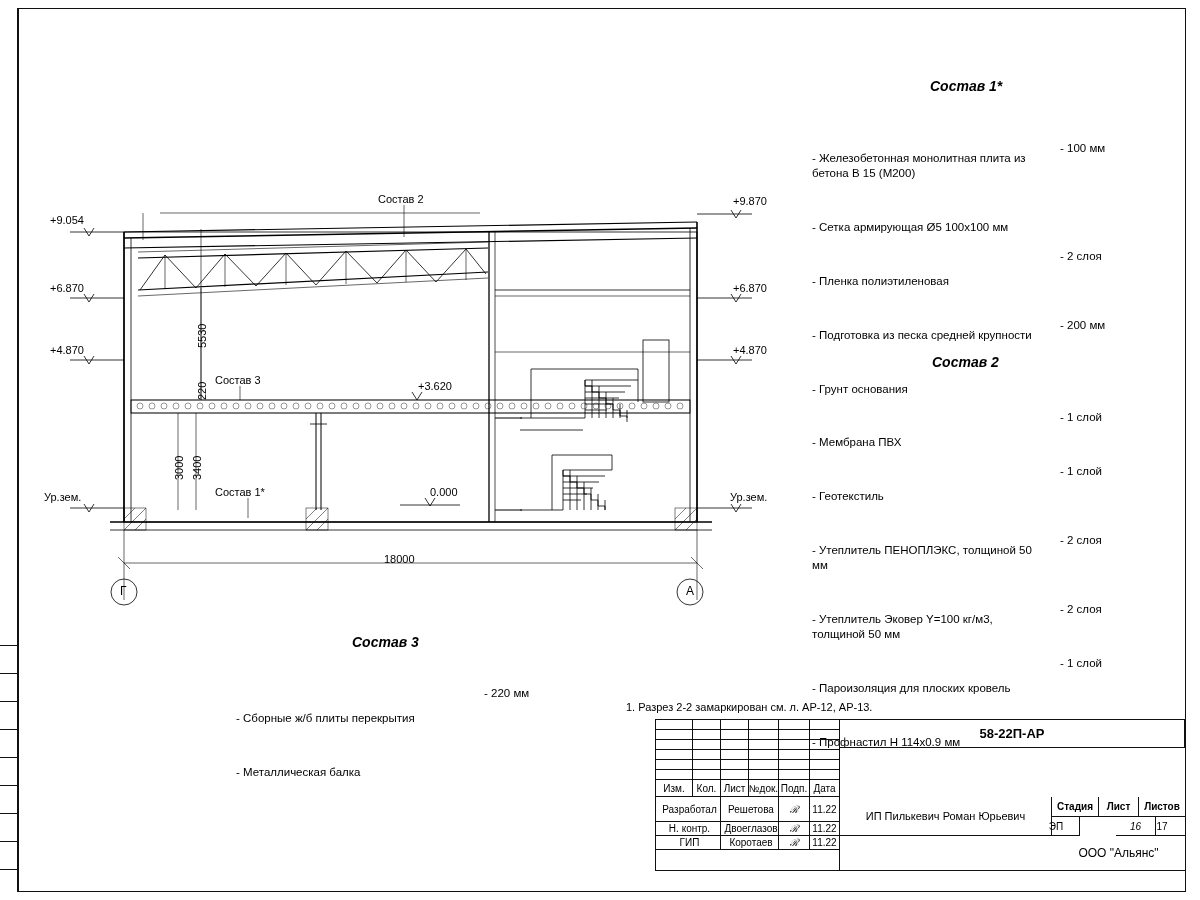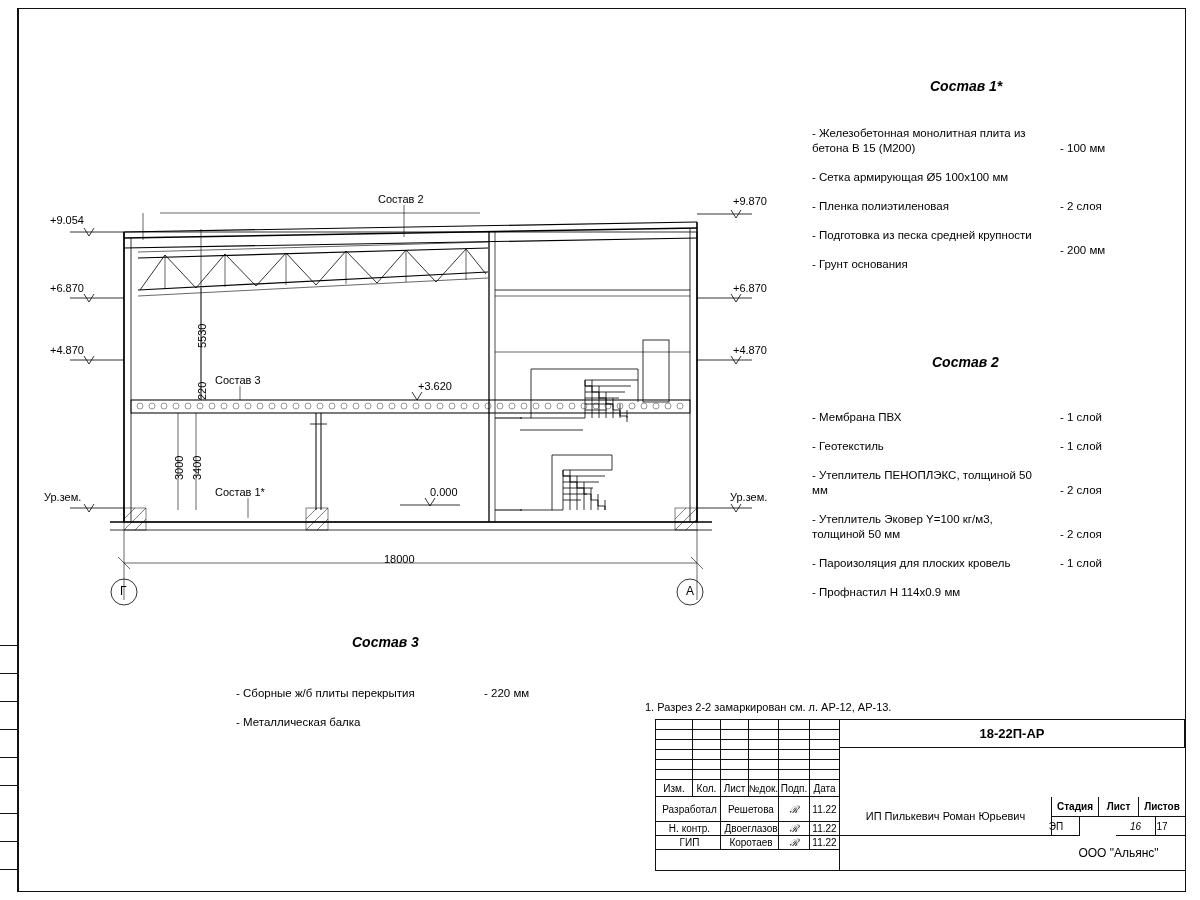--- a/index.html
+++ b/index.html
@@ -76,20 +76,21 @@
   }
   .spec-row {
     position: relative;
     margin-bottom: 14px;
     min-height: 15px;
   }
   .spec-row .lbl {
     display: inline-block;
     max-width: 230px;
     vertical-align: top;
+    margin-top: 25px;
   }
   .spec-row .val {
     position: absolute;
     left: 248px;
     top: 0;
     white-space: pre;
   }
   .vert-txt {
     position: absolute;
     font-size: 11px;
@@ -113,21 +114,21 @@
     display: flex;
     align-items: center;
     justify-content: center;
     text-align: center;
     line-height: 11px;
   }
   .br { border-right: 1px solid #111; }
   .bb { border-bottom: 1px solid #111; }
   .note {
     position: absolute;
-    left: 645px;
+    left: 626px;
     top: 701px;
     font-size: 11px;
   }
   .sig {
     font-family: "Liberation Serif", serif;
     font-style: italic;
     font-size: 13px;
     color: #111;
   }
   .cell.left { justify-content: flex-start; padding-left: 3px; text-align: left; }
@@ -473,21 +474,21 @@
   <div class="cell br bb sig" style="left:123px; top:102px; width:31px; height:14px;">ℛ</div>
   <div class="cell br bb" style="left:154px; top:102px; width:30px; height:14px;">11.22</div>
 
   <div class="cell br bb left" style="left:0; top:116px; width:65px; height:14px;">ГИП</div>
   <div class="cell br bb left" style="left:65px; top:116px; width:58px; height:14px;">Коротаев</div>
   <div class="cell br bb sig" style="left:123px; top:116px; width:31px; height:14px;">ℛ</div>
   <div class="cell br bb" style="left:154px; top:116px; width:30px; height:14px;">11.22</div>
 
   <div class="cell br" style="left:0; top:130px; width:184px; height:21px;"></div>
 
-  <div class="cell br bb bold" style="left:184px; top:0; width:345px; height:28px; font-size:13px;">18-22П-АР</div>
+  <div class="cell br bb bold" style="left:184px; top:0; width:345px; height:28px; font-size:13px;">58-22П-АР</div>
 
   <div class="cell br bb" style="left:184px; top:77px; width:212px; height:39px; font-size:11px;">ИП Пилькевич Роман Юрьевич</div>
 
   <div class="cell br bb" style="left:396px; top:77px; width:47px; height:20px; font-weight:bold;">Стадия</div>
   <div class="cell br bb" style="left:443px; top:77px; width:40px; height:20px; font-weight:bold;">Лист</div>
   <div class="cell bb" style="left:483px; top:77px; width:46px; height:20px; font-weight:bold;">Листов</div>
 
   <div class="cell br bb" style="left:377px; top:97px; width:47px; height:19px;">ЭП</div>
   <div class="cell br bb" style="left:460px; top:97px; width:40px; height:19px;font-style:italic;">16</div>
   <div class="cell bb" style="left:483px; top:97px; width:46px; height:19px;">17</div>

